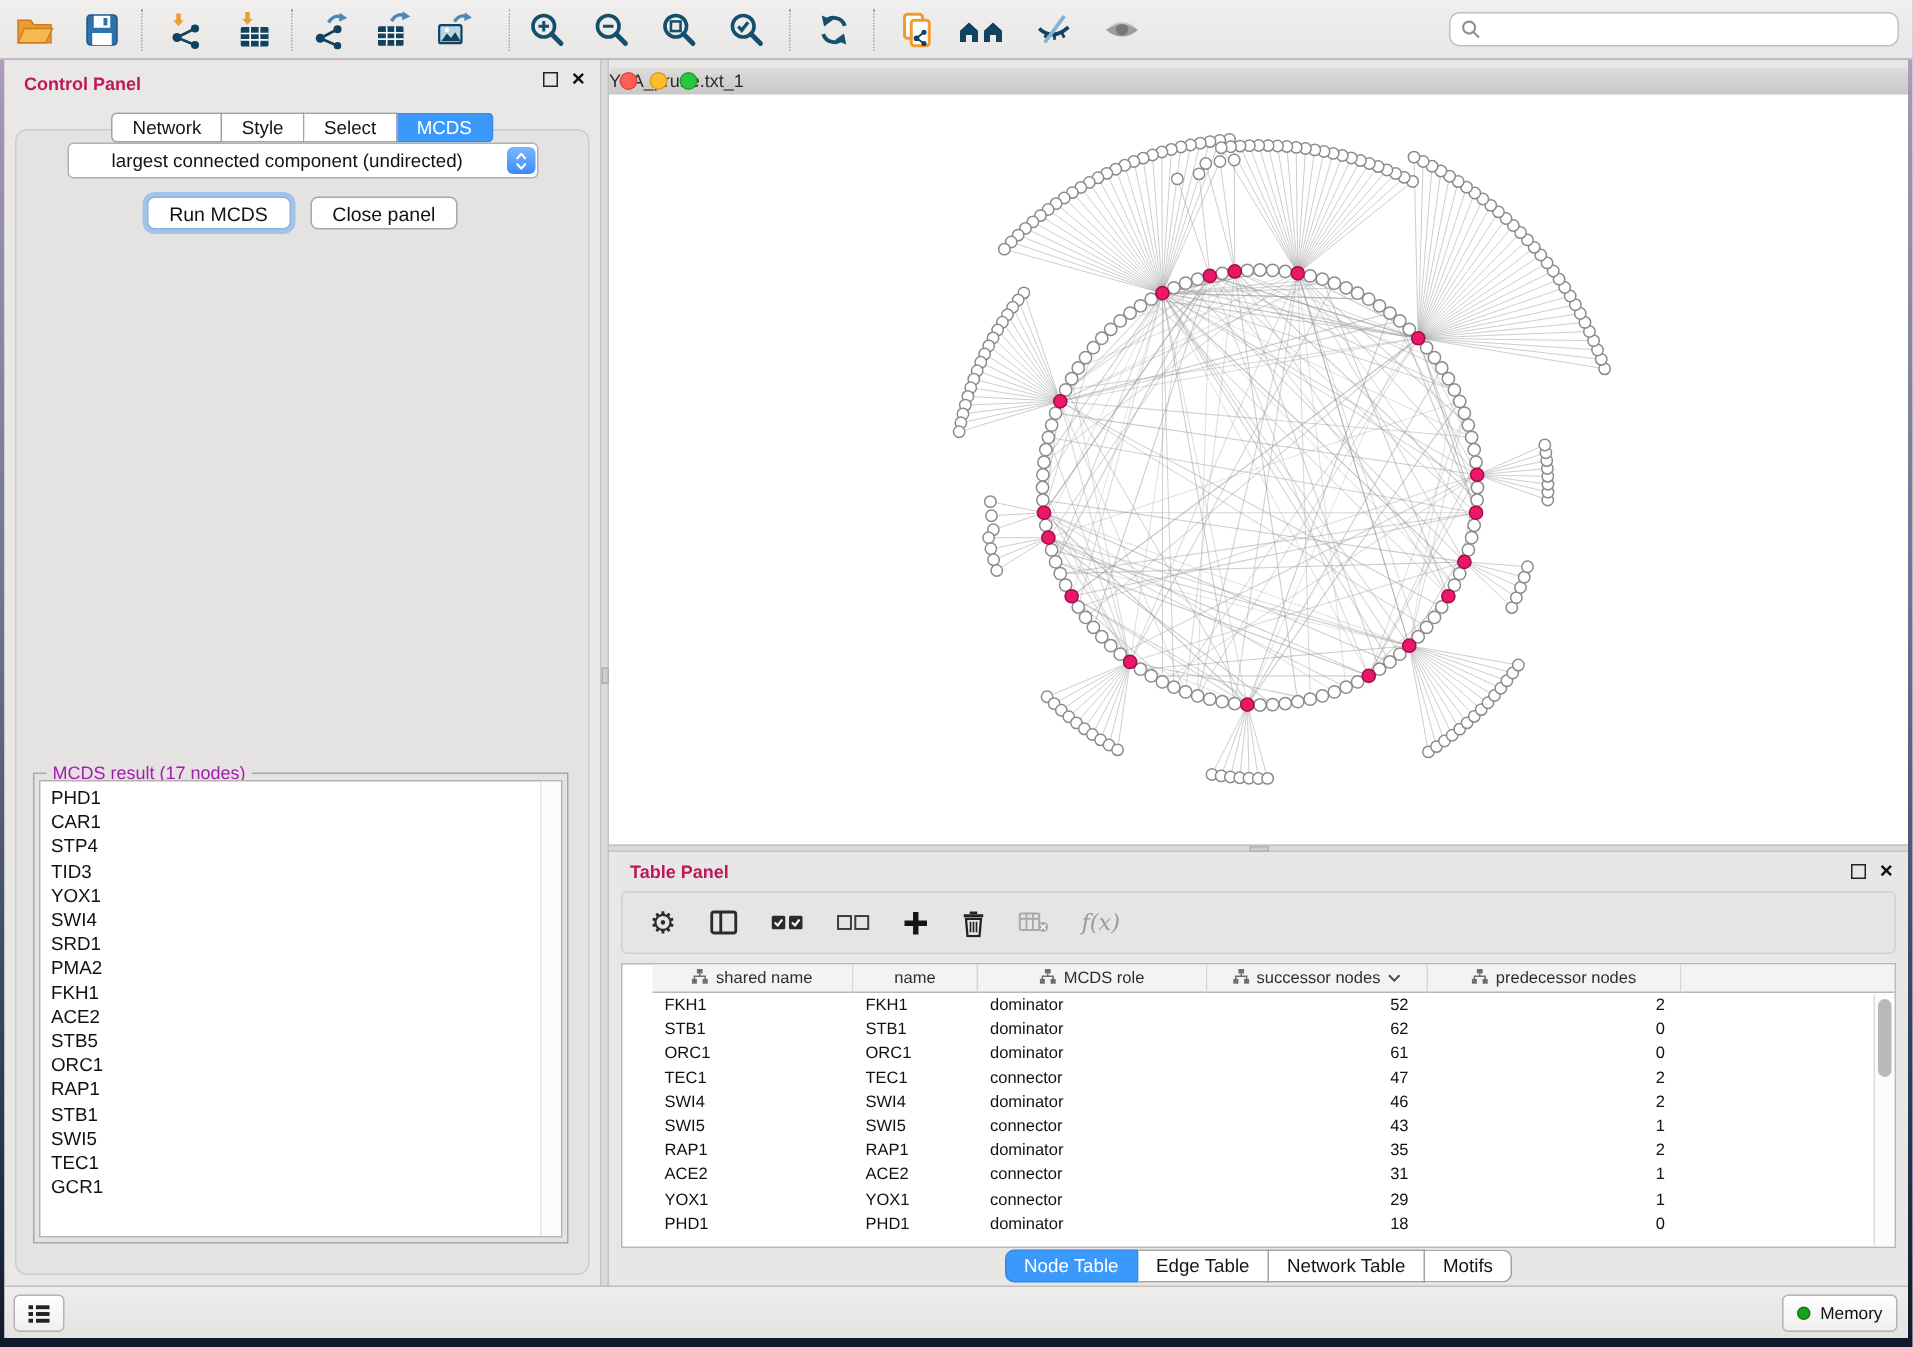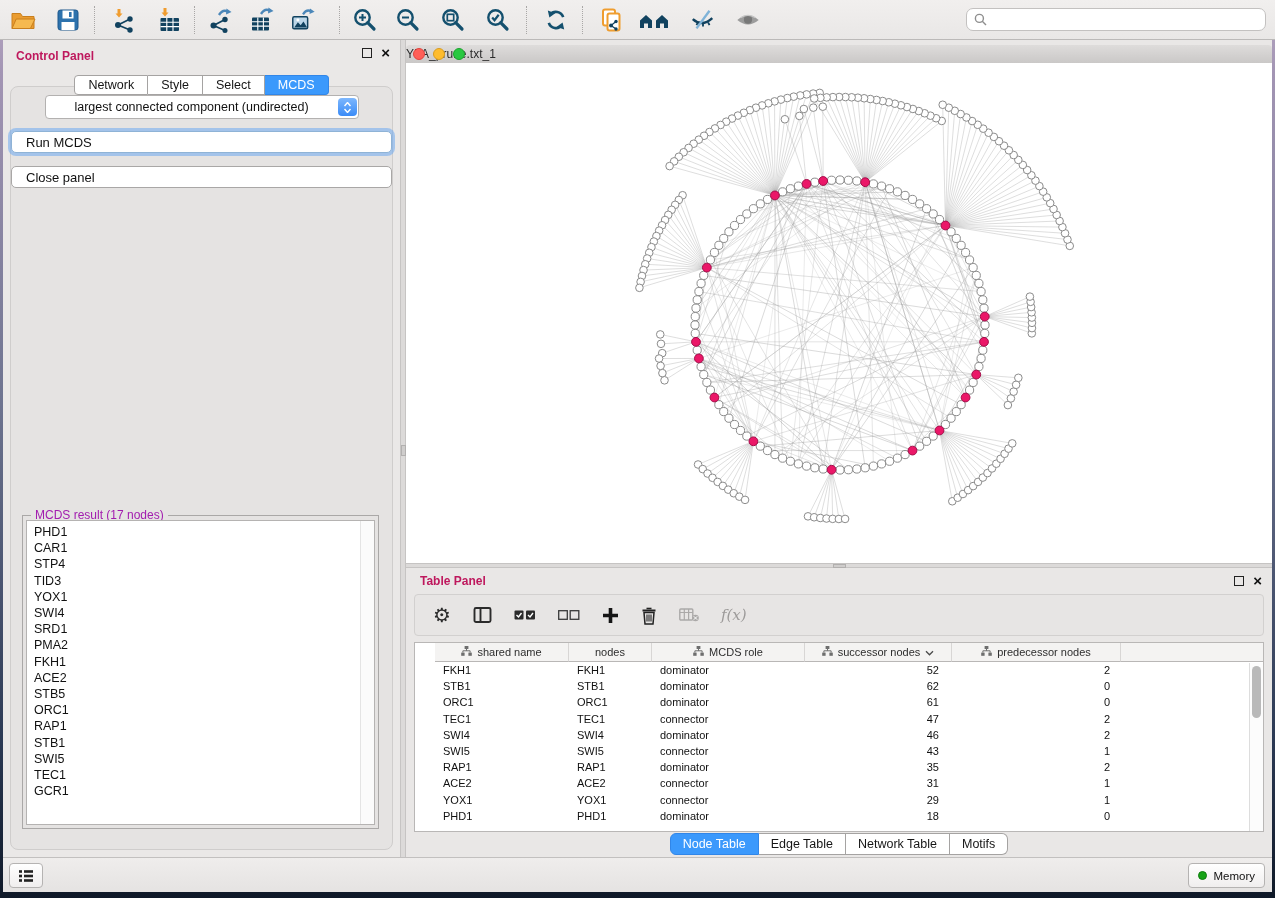--- a/index.html
+++ b/index.html
@@ -33,21 +33,21 @@
   .tab:last-child{border-radius:0 4px 4px 0;}
   .tab.sel{background:#3b99fc;border-color:#3186e8;color:#fff;}
   .cp-card{position:absolute;left:7px;right:7px;top:46px;bottom:8px;background:#e5e3e2;
     border:1px solid #cfcdcc;border-radius:8px;}
   .opt-label{margin-top:28px;text-align:center;font-size:13px;color:#111;}
   .dropdown{position:relative;width:312px;height:22px;margin:8px auto 0;background:#fff;
     border:1px solid #b3b1b0;border-radius:4px;display:flex;align-items:center;}
   .dropdown .val{flex:1;font-size:12.5px;color:#111;text-align:center;white-space:nowrap;overflow:hidden;}
   .stepper{width:19px;height:18px;margin-right:1px;border-radius:4px;
     background:linear-gradient(#7db7fd,#3a8bf7);display:flex;flex-direction:column;align-items:center;justify-content:center;gap:1px;}
-  .btn-row{margin-top:12px;display:flex;justify-content:center;gap:13px;flex-direction:column;}
+  .btn-row{margin-top:12px;display:flex;justify-content:center;gap:13px;}
   .pbtn{height:22px;padding:0 14px;background:#fff;border:1px solid #a9a7a6;border-radius:5px;
     font-size:13px;color:#111;display:flex;align-items:center;font-family:inherit;}
   .pbtn.focus{border-color:#8fb3d6;box-shadow:0 0 0 3px rgba(110,170,240,.55);}
   .fieldset{position:absolute;left:11px;right:13px;top:428px;bottom:20px;border:1px solid #aaa8a7;}
   .legend{position:absolute;top:-8px;left:8px;background:#e5e3e2;padding:0 4px;font-size:12px;color:#a21caf;}
   .result-list{position:absolute;left:3px;right:3px;top:4px;bottom:3px;background:#fff;border:1px solid #b5b3b2;overflow:hidden;}
   .result-item{font-size:12.5px;color:#111;line-height:16.2px;padding-left:7px;}
   .rl-track{position:absolute;right:0;top:0;bottom:0;width:13px;background:#fbfbfb;border-left:1px solid #e4e4e4;}
   
   .vsplit{position:absolute;left:397px;top:0;bottom:0;width:6px;background:#dcdad9;border-left:1px solid #c6c4c3;border-right:1px solid #c6c4c3;box-sizing:border-box;}
@@ -964,21 +964,21 @@
               <div class="th">
                 <span><svg width="11" height="10" viewBox="0 0 11 10">
                     <rect x="3.6" y="0" width="3.8" height="3" fill="#6e6e6e"></rect>
                     <rect x="0.2" y="6.6" width="3.4" height="3.2" fill="#6e6e6e"></rect>
                     <rect x="7.4" y="6.6" width="3.4" height="3.2" fill="#6e6e6e"></rect>
                     <path d="M5.5 3v1.8M1.9 6.6V4.8h7.2v1.8" stroke="#6e6e6e" fill="none"></path>
                   </svg></span>
                 <span>shared name</span>
               </div>
               <div class="th">
-                <span>nodes</span>
+                <span>name</span>
               </div>
               <div class="th">
                 <span><svg width="11" height="10" viewBox="0 0 11 10">
                     <rect x="3.6" y="0" width="3.8" height="3" fill="#6e6e6e"></rect>
                     <rect x="0.2" y="6.6" width="3.4" height="3.2" fill="#6e6e6e"></rect>
                     <rect x="7.4" y="6.6" width="3.4" height="3.2" fill="#6e6e6e"></rect>
                     <path d="M5.5 3v1.8M1.9 6.6V4.8h7.2v1.8" stroke="#6e6e6e" fill="none"></path>
                   </svg></span>
                 <span>MCDS role</span>
               </div>

